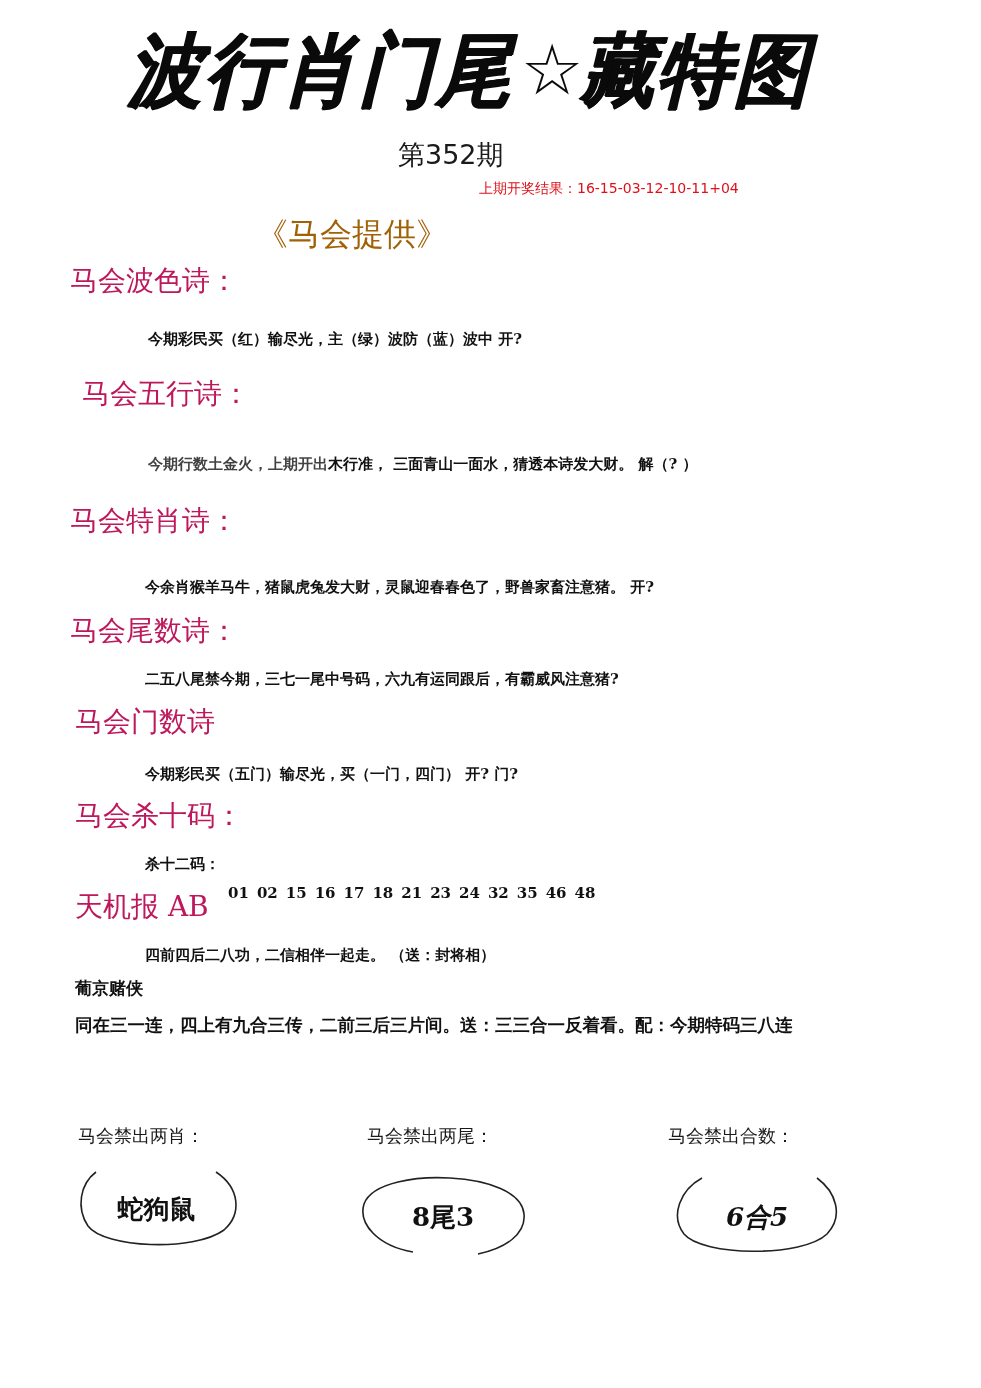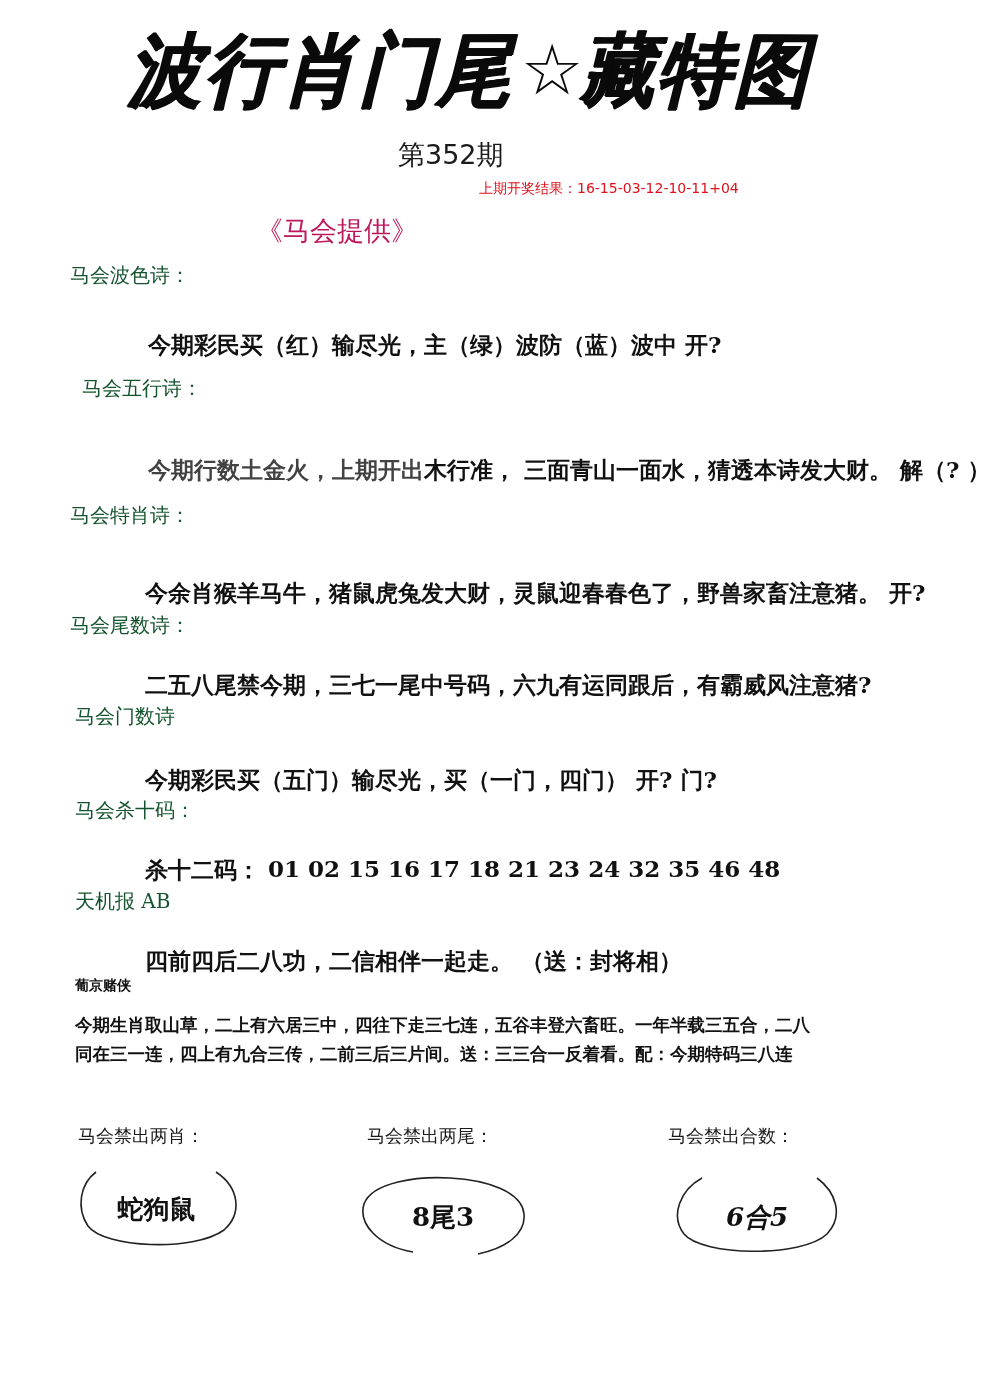--- a/index.html
+++ b/index.html
@@ -48,47 +48,47 @@
     }
     .result {
       left: 479px; top: 180px;
       font-family: "DejaVu Sans", "Liberation Sans", sans-serif;
       font-size: 14px;
       color: #e0101a;
     }
     .provider {
       left: 256px; top: 213px;
       font-family: Liberation Mono, monospace;
-      font-size: 27px;
+      font-size: 32px;
+      color: #a16207;
+    }
+
+    .sec-label {
+      font-family: "DejaVu Serif", "Liberation Serif", serif;
+      font-size: 28px;
       color: #be185d;
     }
-
-    .sec-label {
-      font-family: "DejaVu Serif", "Liberation Serif", serif;
-      font-size: 20px;
-      color: #14532d;
-    }
     .poem {
       font-family: "DejaVu Serif", "Liberation Serif", serif;
       font-weight: bold;
-      font-size: 23px;
+      font-size: 15px;
       color: #111111;
     }
     .poem.faded-half .clip {
       color: #222;
       opacity: 0.85;
     }
 
     .kill-row { display: flex; gap: 8px; }
-    .kill-row .num { font-weight: bold; }
+    .kill-row .num { font-weight: bold; margin-top: 29px; }
 
     .jdx-label {
       font-family: "DejaVu Serif", "Liberation Serif", serif;
       font-weight: bold;
-      font-size: 14px;
+      font-size: 17px;
     }
     .jdx-para {
       left: 75px; top: 1011px; width: 850px;
       font-family: "DejaVu Serif", "Liberation Serif", serif;
       font-weight: bold;
       font-size: 17.5px;
       line-height: 29px;
       white-space: normal;
       color: #111;
     }
@@ -170,21 +170,20 @@
   <span class="num">35</span>
   <span class="num">46</span>
   <span class="num">48</span>
 </div>
 
 <div class="abs sec-label" style="left:75px; top:888px;">天机报 AB</div>
 <div class="abs poem" style="left:145px; top:946px;">四前四后二八功，二信相伴一起走。 （送：封将相）</div>
 
 <div class="abs jdx-label" style="left:75px; top:977px;">葡京赌侠</div>
 <div class="abs jdx-para">
-  <div>今期生肖取山草，二上有六居三中，四往下走三七连，五谷丰登六畜旺。一年半载三五合，二八</div>
   <div>同在三一连，四上有九合三传，二前三后三片间。送：三三合一反着看。配：今期特码三八连</div>
 </div>
 
 <div class="abs ban-label" style="left:78px; top:1124px;">马会禁出两肖：</div>
 <div class="abs ban-label" style="left:367px; top:1124px;">马会禁出两尾：</div>
 <div class="abs ban-label" style="left:668px; top:1124px;">马会禁出合数：</div>
 
 <div class="oval" style="left:74px; top:1168px;">
   <svg width="165" height="82" viewBox="0 0 165 82">
     <path d="M22 4 C 6 16, 2 40, 14 58 C 30 80, 120 84, 150 62 C 168 46, 166 20, 142 4" fill="none" stroke="#222" stroke-width="1.6"></path>

